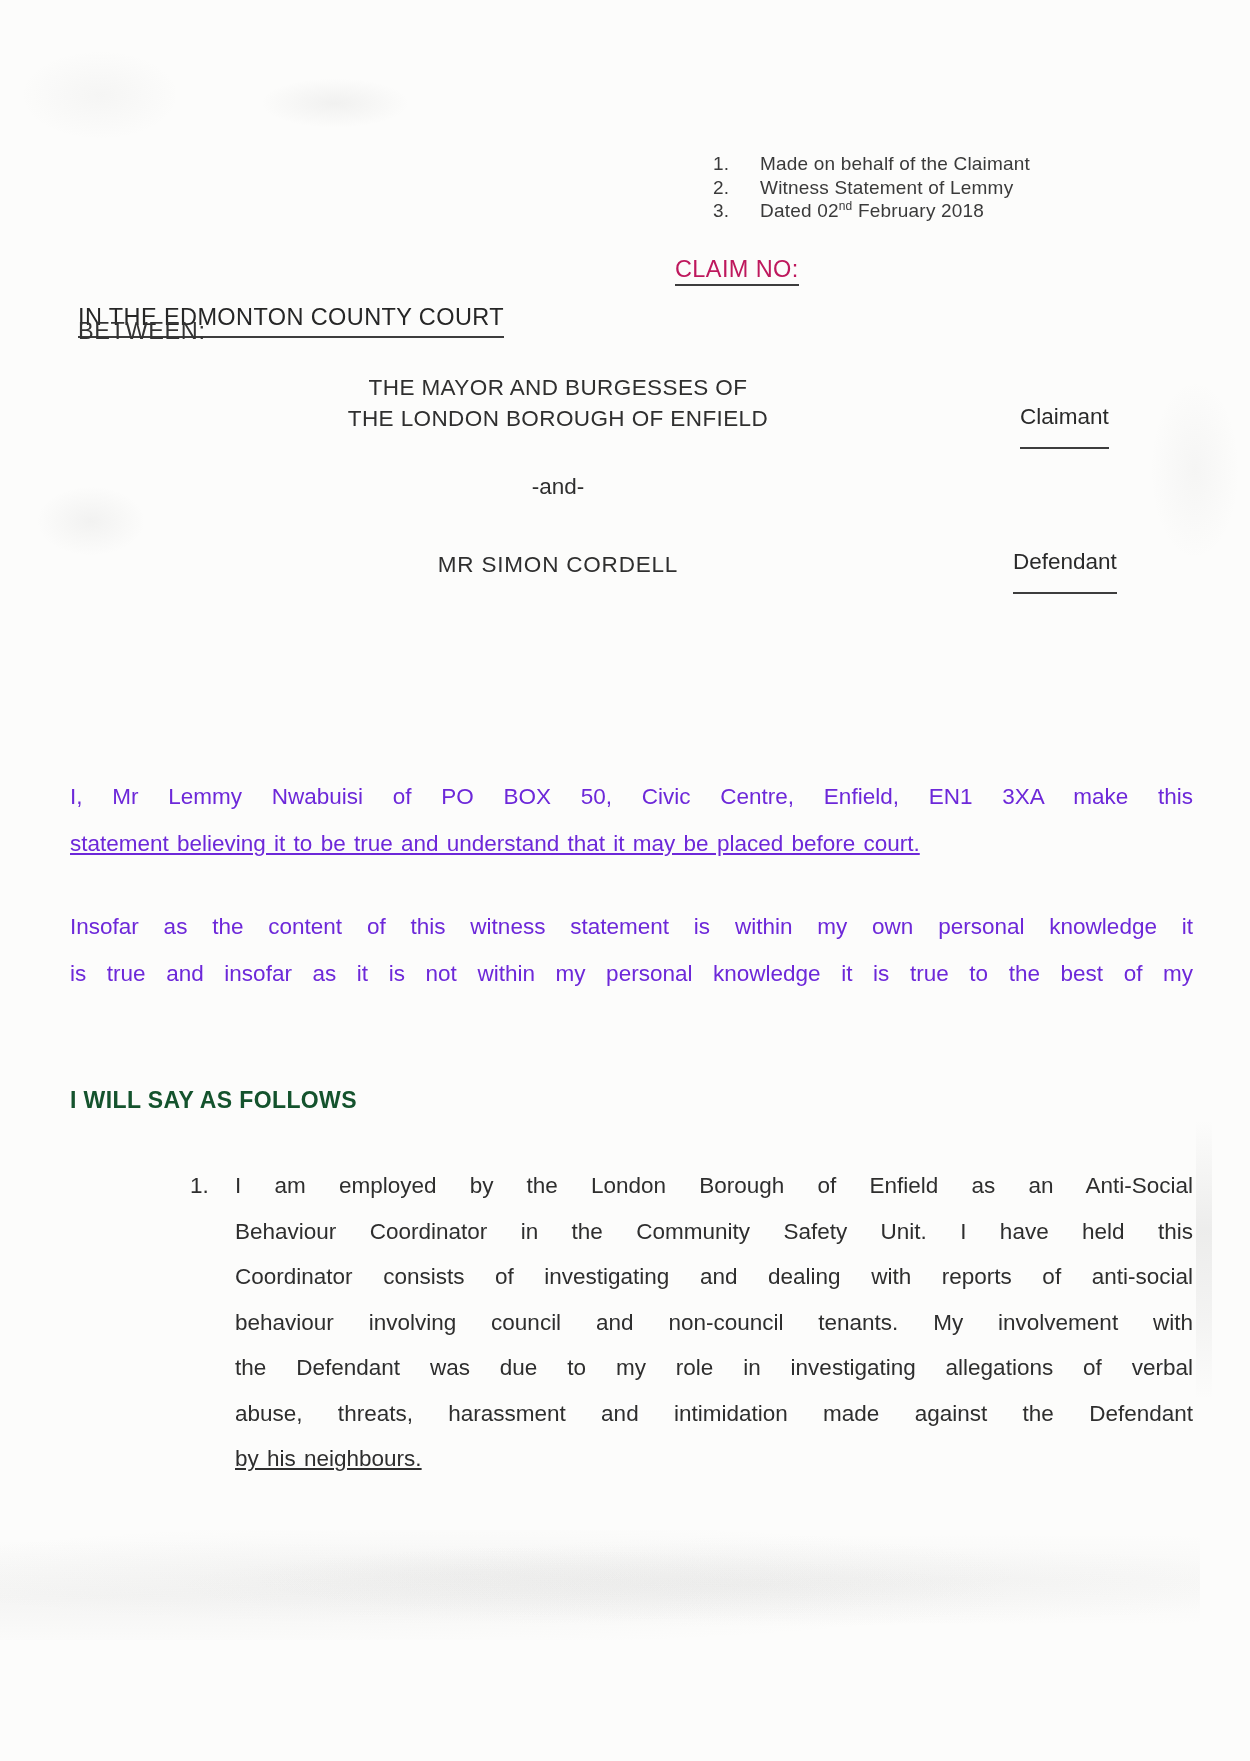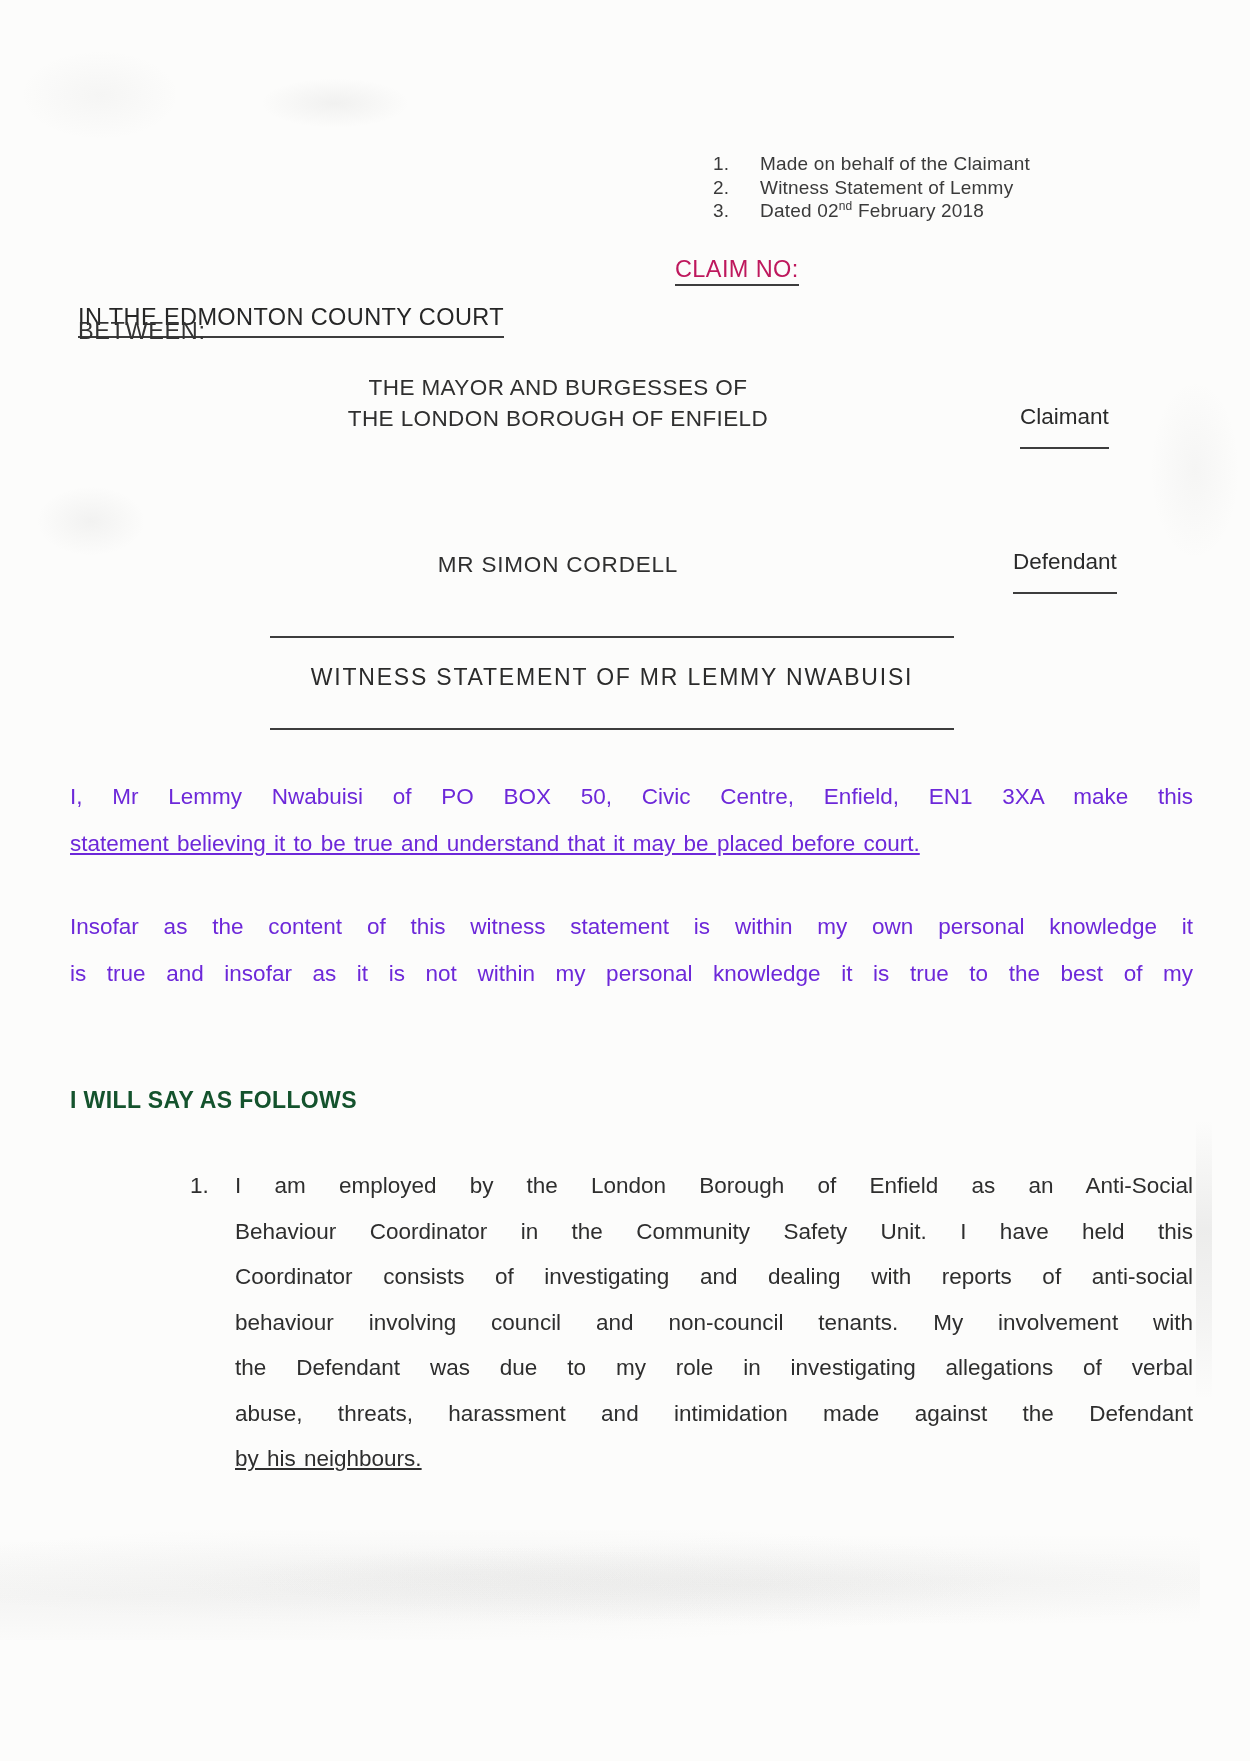--- a/index.html
+++ b/index.html
@@ -112,27 +112,25 @@
   <div class="claim-no">CLAIM NO:</div>
 
   <div class="between">BETWEEN:</div>
 
   <div class="center-col claimant-name">
     <div>THE MAYOR AND BURGESSES OF</div>
     <div>THE LONDON BOROUGH OF ENFIELD</div>
   </div>
   <div class="role claimant-role">Claimant</div>
 
+  <div class="center-col and-sep">-and-</div>
 
   <div class="center-col defendant-name">MR SIMON CORDELL</div>
   <div class="role defendant-role">Defendant</div>
 
-  <div class="title-block">
-    <div class="statement-title">WITNESS STATEMENT OF MR LEMMY NWABUISI</div>
-  </div>
 
   <div class="body-par par-intro1">
     <div class="jline">I, Mr Lemmy Nwabuisi of PO BOX 50, Civic Centre, Enfield, EN1 3XA make this</div>
     <div class="jline-last">statement believing it to be true and understand that it may be placed before court.</div>
   </div>
 
   <div class="body-par par-intro2">
     <div class="jline">Insofar as the content of this witness statement is within my own personal knowledge it</div>
     <div class="jline">is true and insofar as it is not within my personal knowledge it is true to the best of my</div>
   </div>

